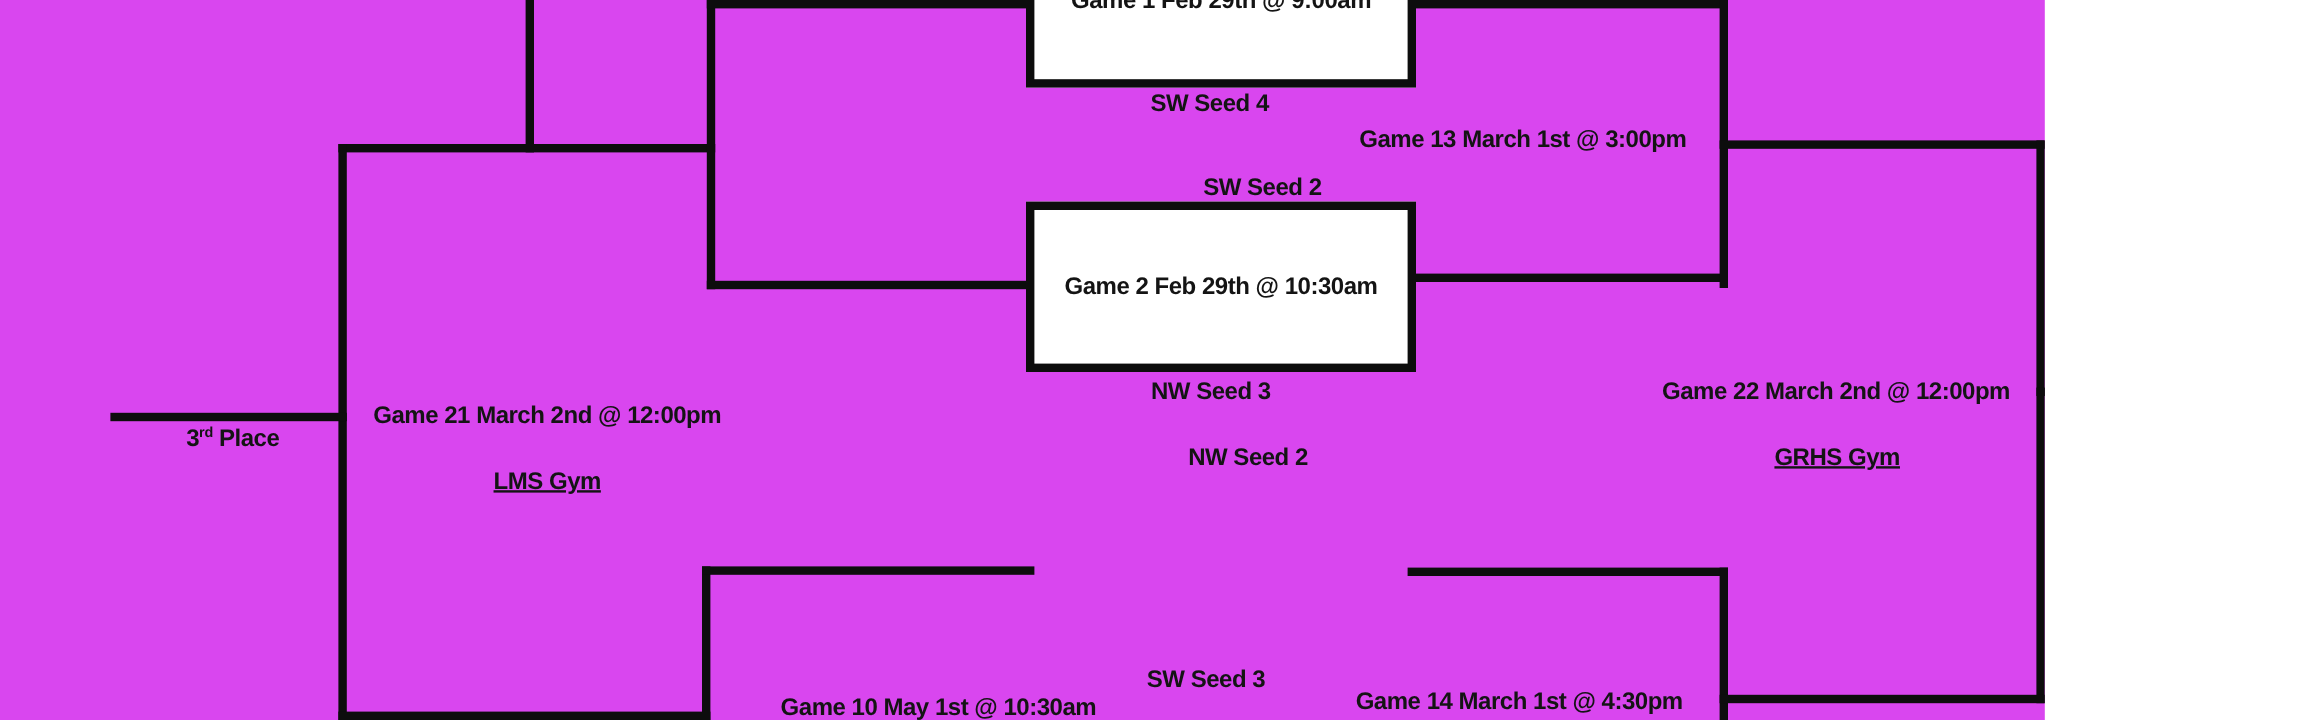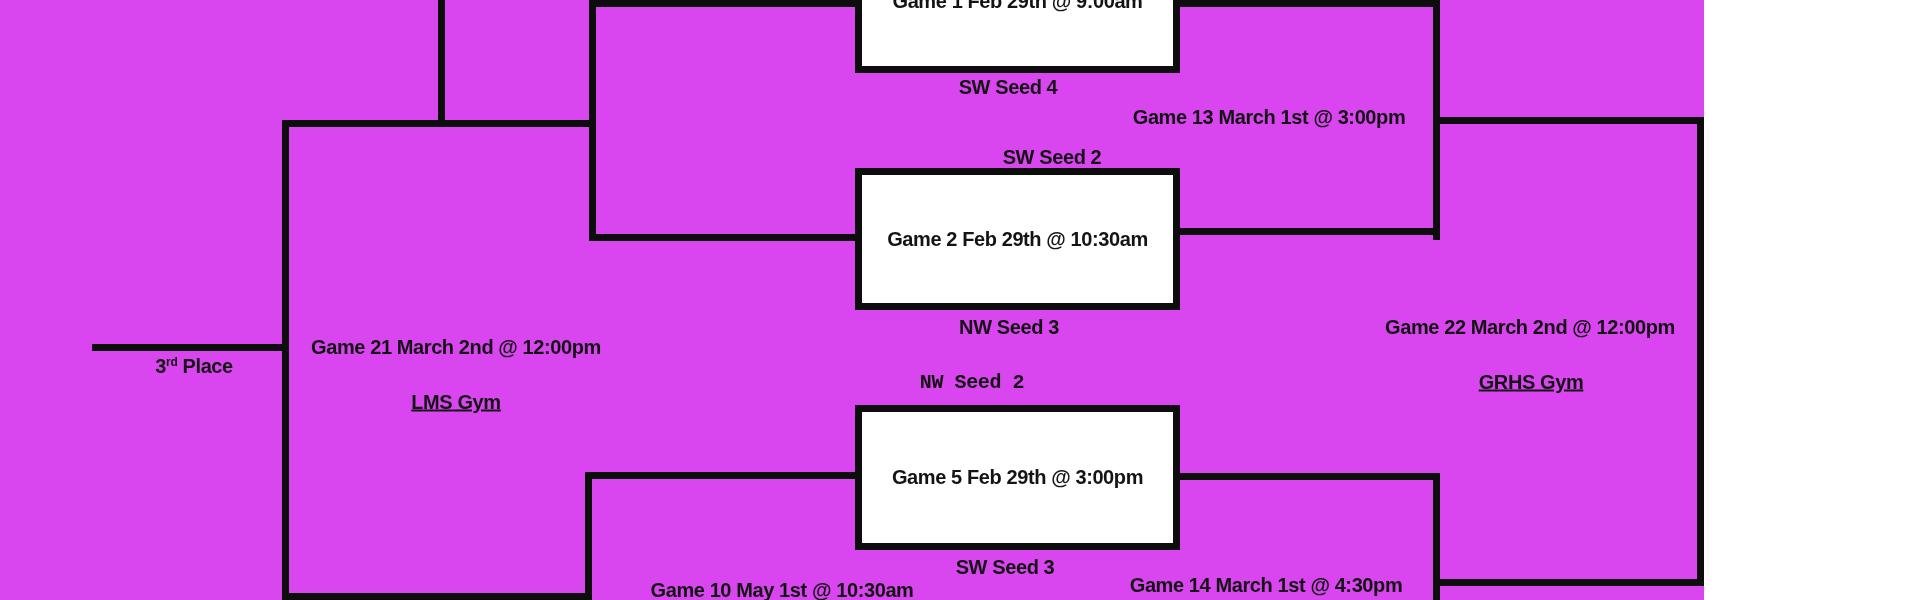--- a/index.html
+++ b/index.html
@@ -84,28 +84,25 @@
   <div class="line" style="left:1173px; top:473px; width:267px; height:7px;"></div>
   <div class="line" style="left:1433px; top:473px; width:7px; height:127px;"></div>
   <div class="line" style="left:1433px; top:579px; width:271px; height:7px;"></div>
 
   <div class="gamebox" style="left:855px; top:-70px; width:325px; height:143px;">
     <span class="boxtitle">Game 1 Feb 29th @ 9:00am</span>
   </div>
   <div class="gamebox" style="left:855px; top:168px; width:325px; height:142px;">
     <span class="boxtitle">Game 2 Feb 29th @ 10:30am</span>
   </div>
-  <div class="gamebox" style="left:855px; top:405px; width:325px; height:145px;">
-    <span class="boxtitle">Game 5 Feb 29th @ 3:00pm</span>
-  </div>
 
   <div class="lbl" style="left:1008px; top:87px;">SW Seed 4</div>
   <div class="lbl" style="left:1008px; top:157px;margin-left:44px;">SW Seed 2</div>
   <div class="lbl" style="left:1009px; top:327px;">NW Seed 3</div>
-  <div class="lbl" style="left:972px; top:382px;font-family:Liberation Mono, monospace;">NW Seed 2</div>
+  <div class="lbl" style="left:1040px; top:382px;">NW Seed 2</div>
   <div class="lbl" style="left:1005px; top:567px;">SW Seed 3</div>
 
   <div class="lbl" style="left:782px; top:590px;">Game 10 May 1st @ 10:30am</div>
   <div class="lbl" style="left:456px; top:347px;">Game 21 March 2nd @ 12:00pm</div>
   <div class="lbl underline" style="left:456px; top:370px;">LMS Gym</div>
 
   <div class="lbl" style="left:1269px; top:117px;">Game 13 March 1st @ 3:00pm</div>
   <div class="lbl" style="left:1266px; top:585px;">Game 14 March 1st @ 4:30pm</div>
   <div class="lbl" style="left:1530px; top:327px;">Game 22 March 2nd @ 12:00pm</div>
   <div class="lbl underline" style="left:1531px; top:350px;">GRHS Gym</div>

